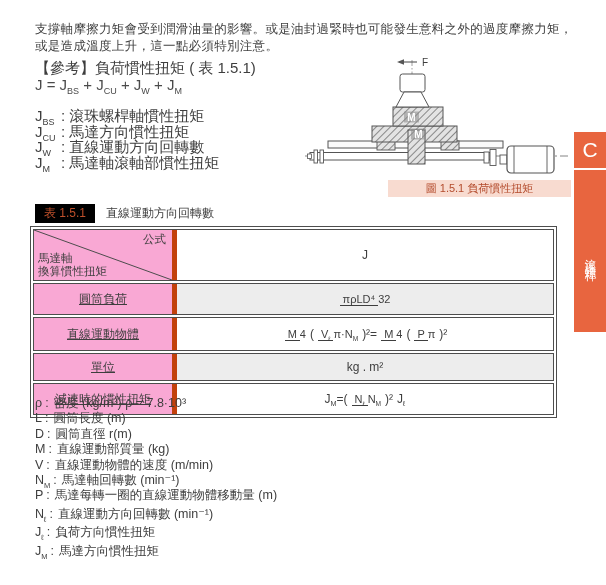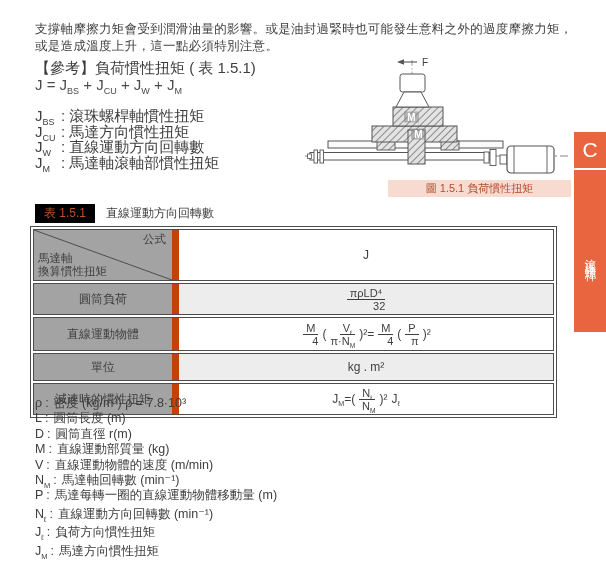--- a/index.html
+++ b/index.html
@@ -33,37 +33,37 @@
     font-size:21px; border-bottom:2px solid #fff; }
   .tab-label { flex:1; display:flex; justify-content:center; padding-top:11px;
     writing-mode:vertical-rl; text-orientation:upright; font-size:11.5px; letter-spacing:4px; margin:0 auto; }
 
   .tbl-title { position:absolute; left:35px; top:204px; font-size:12px; color:#3e3e3e; }
   .tbl-badge { display:inline-block; background:#000000; color:#bf502b; padding:1px 9px; margin-right:11px; }
 
   .tbl { position:absolute; left:30px; top:226px; width:527px; border:1px solid #4d4d4d; padding:2px; box-sizing:border-box; }
   .tbl-row { display:flex; border:1px solid #4d4d4d; margin-bottom:2px; background:#fff; }
   .tbl-row:last-child { margin-bottom:0; }
-  .cell-label { width:138px; flex:0 0 138px; background:#a3a3a3; border-right:7px solid #c2410c;
-    display:flex; align-items:center; justify-content:center; font-size:12px; }
+  .cell-label { width:138px; flex:0 0 138px; background:#f9a8d4; border-right:5px solid #c2410c;
+    display:flex; align-items:center; justify-content:center; font-size:12px;text-decoration:underline; }
   .cell-val { flex:1; display:flex; align-items:center; justify-content:center; font-size:12px; }
   .cell-val.gray { background:#ededed; }
 
   .hdr { height:50px; }
   .hdr .cell-label { position:relative; display:block; }
   .diag-svg { position:absolute; left:0; top:0; width:100%; height:100%; }
   .corner-top { position:absolute; top:2px; right:6px; font-size:11.5px; }
   .corner-bottom { position:absolute; bottom:2px; left:4px; font-size:11.5px; line-height:13px; }
 
   .row-cyl { height:30px; }
   .row-lin { height:32px; }
   .row-unit { height:26px; }
   .row-dec { height:30px; }
 
-  .frac { display:inline-flex; flex-direction:column; align-items:flex-end; font-size:11px; line-height:12px; margin:9px 3px; vertical-align:middle; }
+  .frac { display:inline-flex; flex-direction:row; align-items:center; font-size:11px; line-height:12px; margin:9px 3px; vertical-align:middle; }
   .frac .num { border-bottom:1px solid #3e3e3e; padding:0 3px; }
   .fm { display:flex; align-items:center; font-size:12px; }
   .fm .tok { margin:0 1px; }
 
   .defs { position:absolute; left:35px; top:396px; font-size:12.5px; }
   .def-row { display:flex; align-items:baseline; line-height:15.4px; }
   .def-row.sp { margin-top:3px;align-items:flex-end; }
   .def-sym { }
   .def-sep { margin:0 5px 0 3px; }
 </style>

